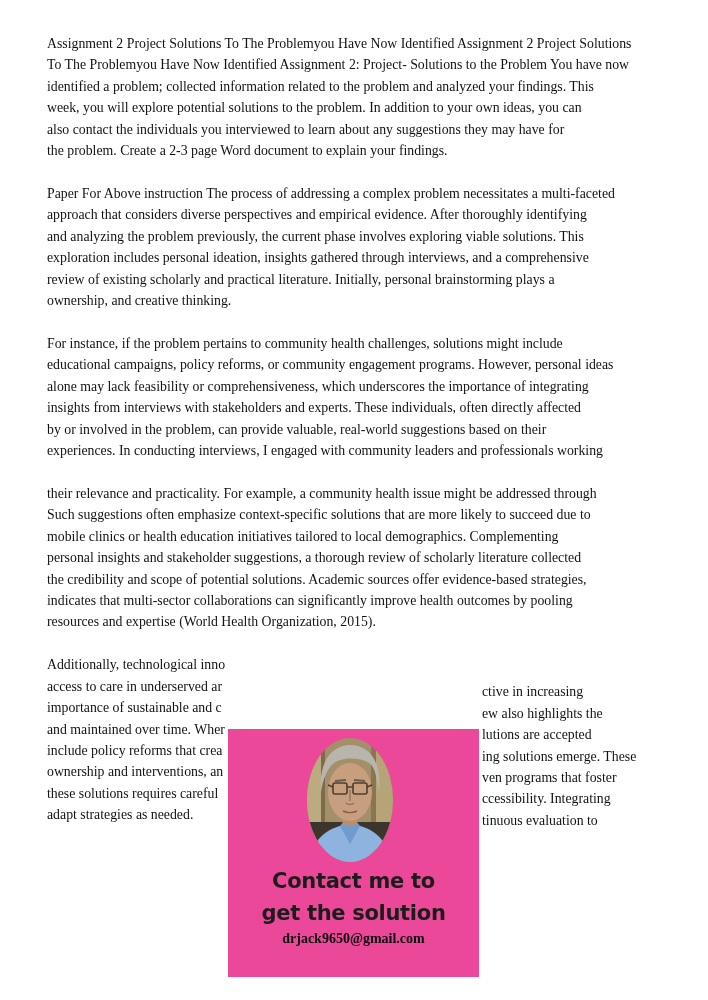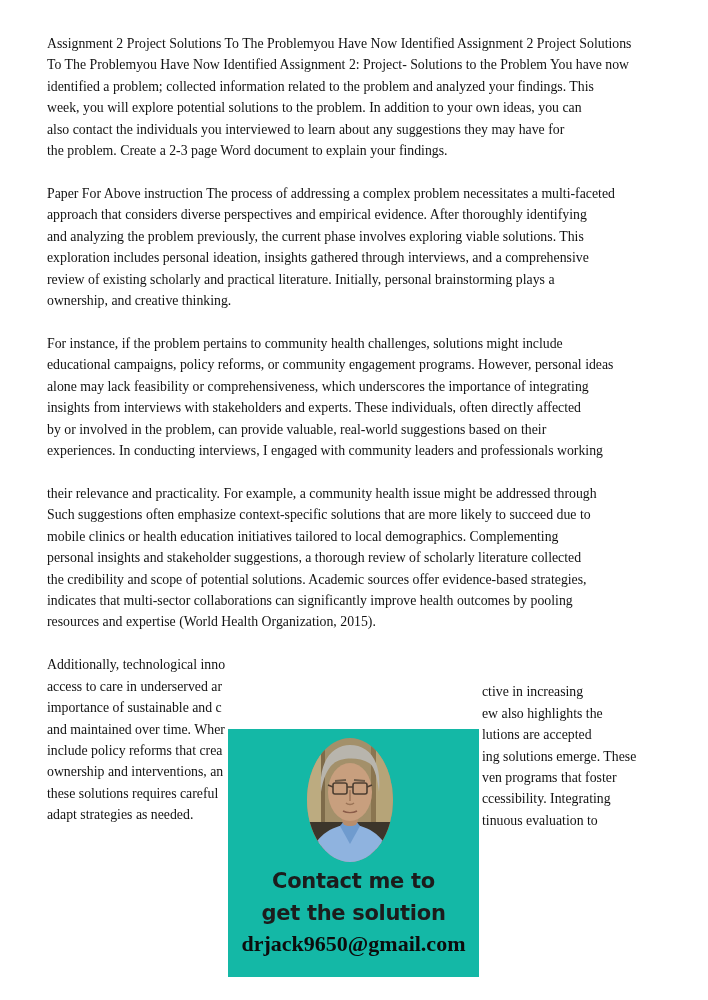--- a/index.html
+++ b/index.html
@@ -58,21 +58,21 @@
     color: #1c1c1c;
     letter-spacing: -0.3px;
   }
   .card-email {
     position: absolute;
     top: 202px;
     left: 0;
     width: 100%;
     font-family: "Liberation Serif", serif;
     font-weight: bold;
-    font-size: 22px;
+    font-size: 14px;
     color: #0c0c0c;
   }
 </style>
 </head>
 <body>
 
 <div class="page">
 
   <div class="doc">
 
@@ -143,21 +143,21 @@
         <span class="frag-right">tinuous evaluation to</span>
       </div>
       <div class="line split">
         <span class="frag-left">adapt strategies as needed.</span>
         <span class="frag-right"></span>
       </div>
     </div>
 
   </div>
 
-  <div class="card" style="background: #14b8a6; color: rgb(28, 28, 28);">
+  <div class="card" style="background: #ec4899; color: rgb(28, 28, 28);">
 
     <div class="photo">
       <svg viewBox="0 0 86 124" width="86" height="124" xmlns="http://www.w3.org/2000/svg">
         <defs>
           <clipPath id="ovalClip">
               <ellipse cx="43" cy="62" rx="43" ry="62"></ellipse>
             </clipPath>
         </defs>
         <g clip-path="url(#ovalClip)">
           <rect width="86" height="124" fill="#a3906a"></rect>

